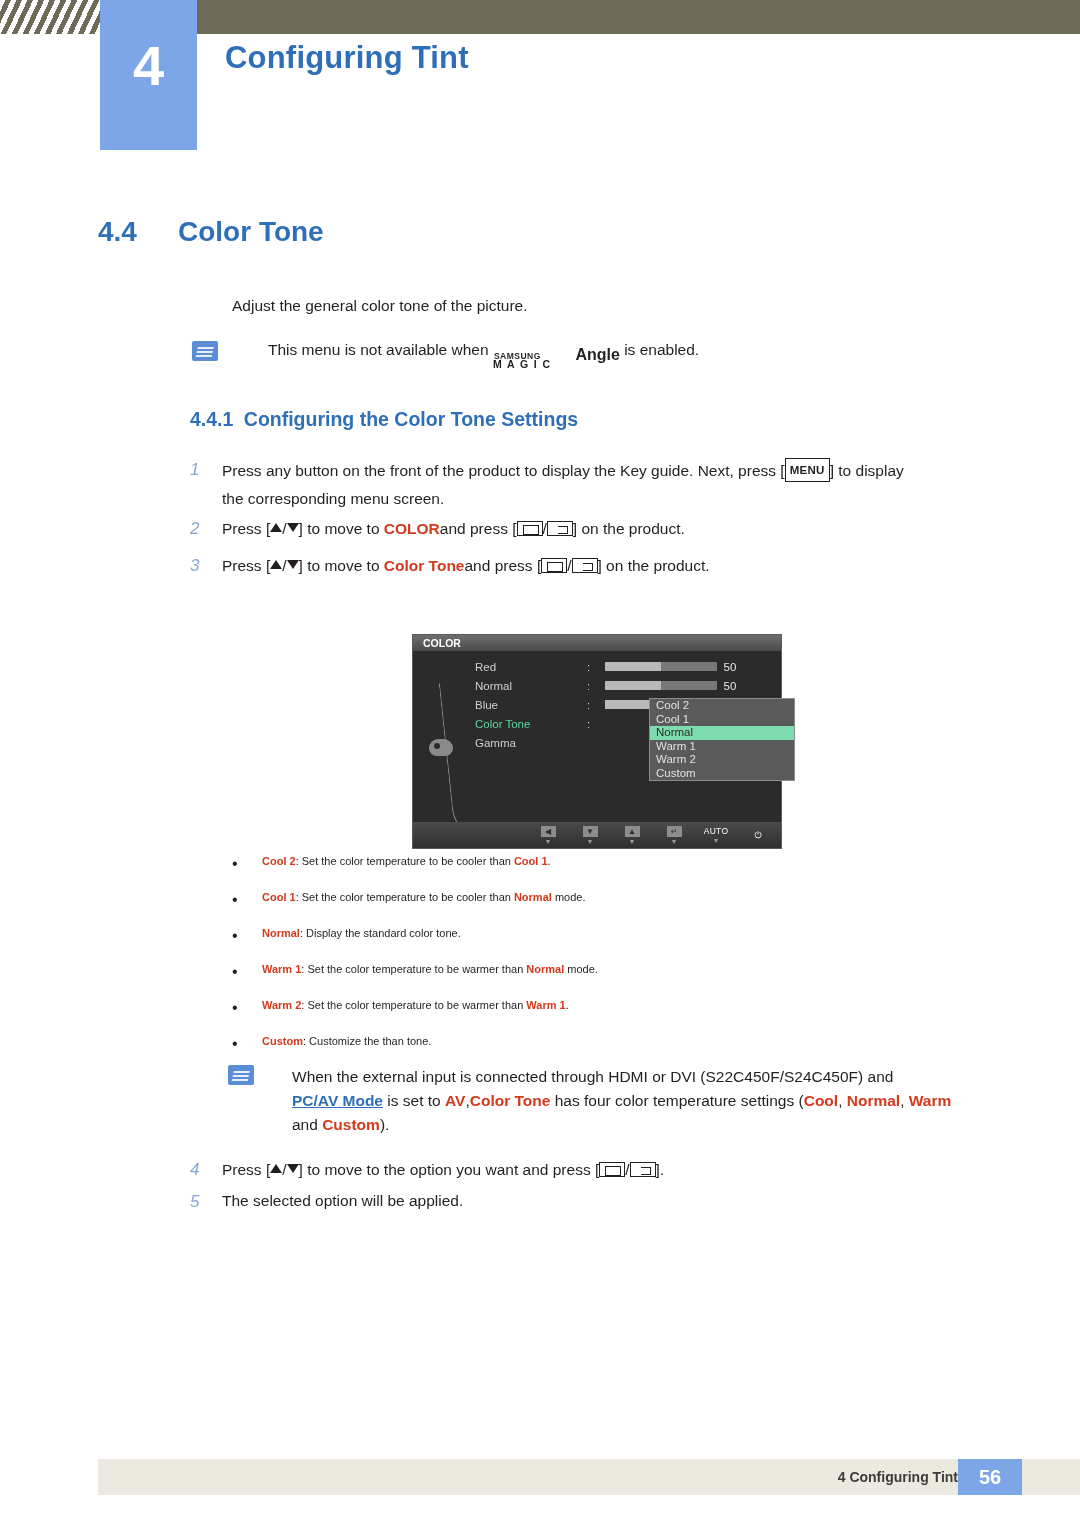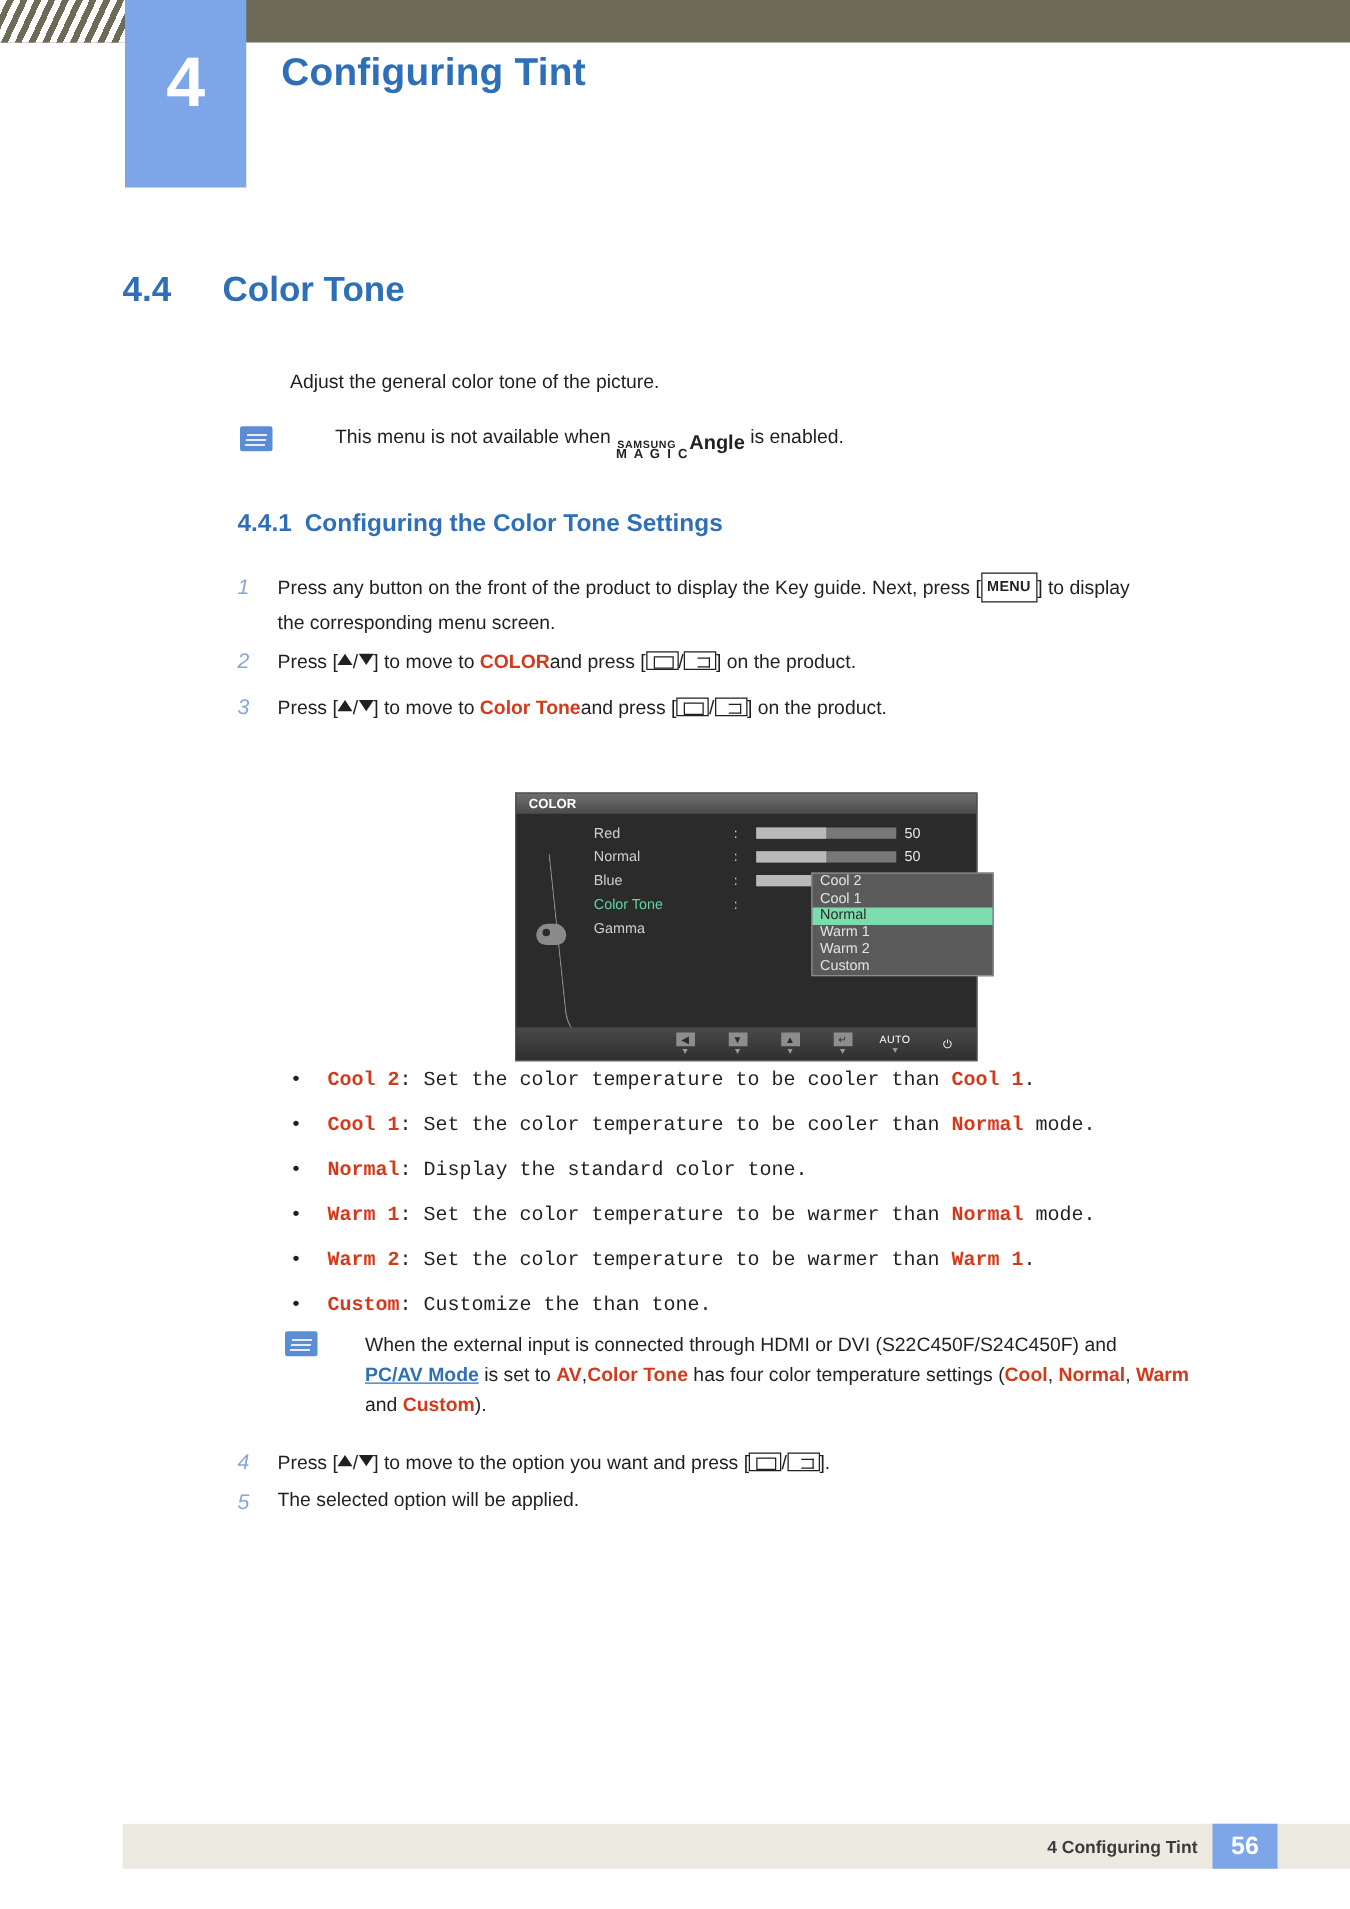--- a/index.html
+++ b/index.html
@@ -70,21 +70,21 @@
     top: 1px; line-height: 1;
   }
   .magic-badge .sam {
     font-size: 8.5px; font-weight: bold; letter-spacing: .5px; display:block;
     position: relative; top: 3px; left: 1px;
   }
   .magic-badge .mag {
     font-size: 10.5px; font-weight: bold; letter-spacing: 1.4px; display:block;
     position: relative; top: 1px;
   }
-  .magic-wrap { display:inline-flex; align-items: flex-end; }
+  .magic-wrap { display:inline-flex; align-items: flex-start; gap: 24px; }
   .magic-angle { font-size: 16px; font-weight: bold; position: relative; top: -2px; }
 
   .sub-head {
     position: absolute; left: 190px; top: 408px;
     font-size: 19.5px; font-weight: bold; color: #2f6fb8;
   }
   .sub-head .n { margin-right: 5px; }
 
   
   .step { position: absolute; display: flex; font-size: 15.5px; }
@@ -179,39 +179,39 @@
   .osd-btn .g { color:#ffffff; font-size:9px; line-height:10px; }
   .osd-btn .car { color:#9a9a9a; font-size:7px; line-height:7px; margin-top:1px;}
   .osd-btn .sq {
     width:15px; height:11px; background:#8d8d8d; display:flex; align-items:center; justify-content:center;
     color:#2b2b2b; font-size:8px;
   }
   .osd-btn .txt { font-size:8.5px; color:#ffffff; letter-spacing:.3px; }
 
   
   .bullets { position:absolute; left: 232px; top: 855px; width: 800px; }
-  .bul { display:flex; font-size:16px; margin-bottom: 18px; font-family: Liberation Mono, monospace; }
+  .bul { display:flex; font-size:11px; margin-bottom: 18px; }
   .bul .dot { width: 30px; flex:none; color:#231f20; font-size: 16px; line-height: 18px; }
   .bul .dot:before { content:"•"; }
 
   
   .note2 { position:absolute; left: 228px; top: 1065px; width: 800px; display:flex; }
   .note2 .txt { margin-left: 38px; font-size: 15.5px; line-height: 1.55; }
 
   .foot-steps { position:absolute; left: 190px; top: 1160px; width: 860px; }
 
   
   .footer-band {
     position:absolute; left:98px; bottom:32px; width:982px; height:36px; background:#ece9e1;
   }
   .footer-text {
     position:absolute; right: 122px; bottom: 42px; font-size: 14px; color:#3b3b3b; font-weight: bold;
   }
   .footer-page {
-    position:absolute; right: 58px; bottom: 32px; width: 52px; height:36px; background:#7ca6e8;
+    position:absolute; right: 58px; bottom: 32px; width: 64px; height:36px; background:#7ca6e8;
     color:#ffffff; font-size: 20px; font-weight: bold; display:flex; align-items:center; justify-content:center;
   }
 </style>
 </head>
 <body>
 
 <div class="header-band">
   <div class="header-hatch"></div>
 </div>
 <div class="chapter-box">

